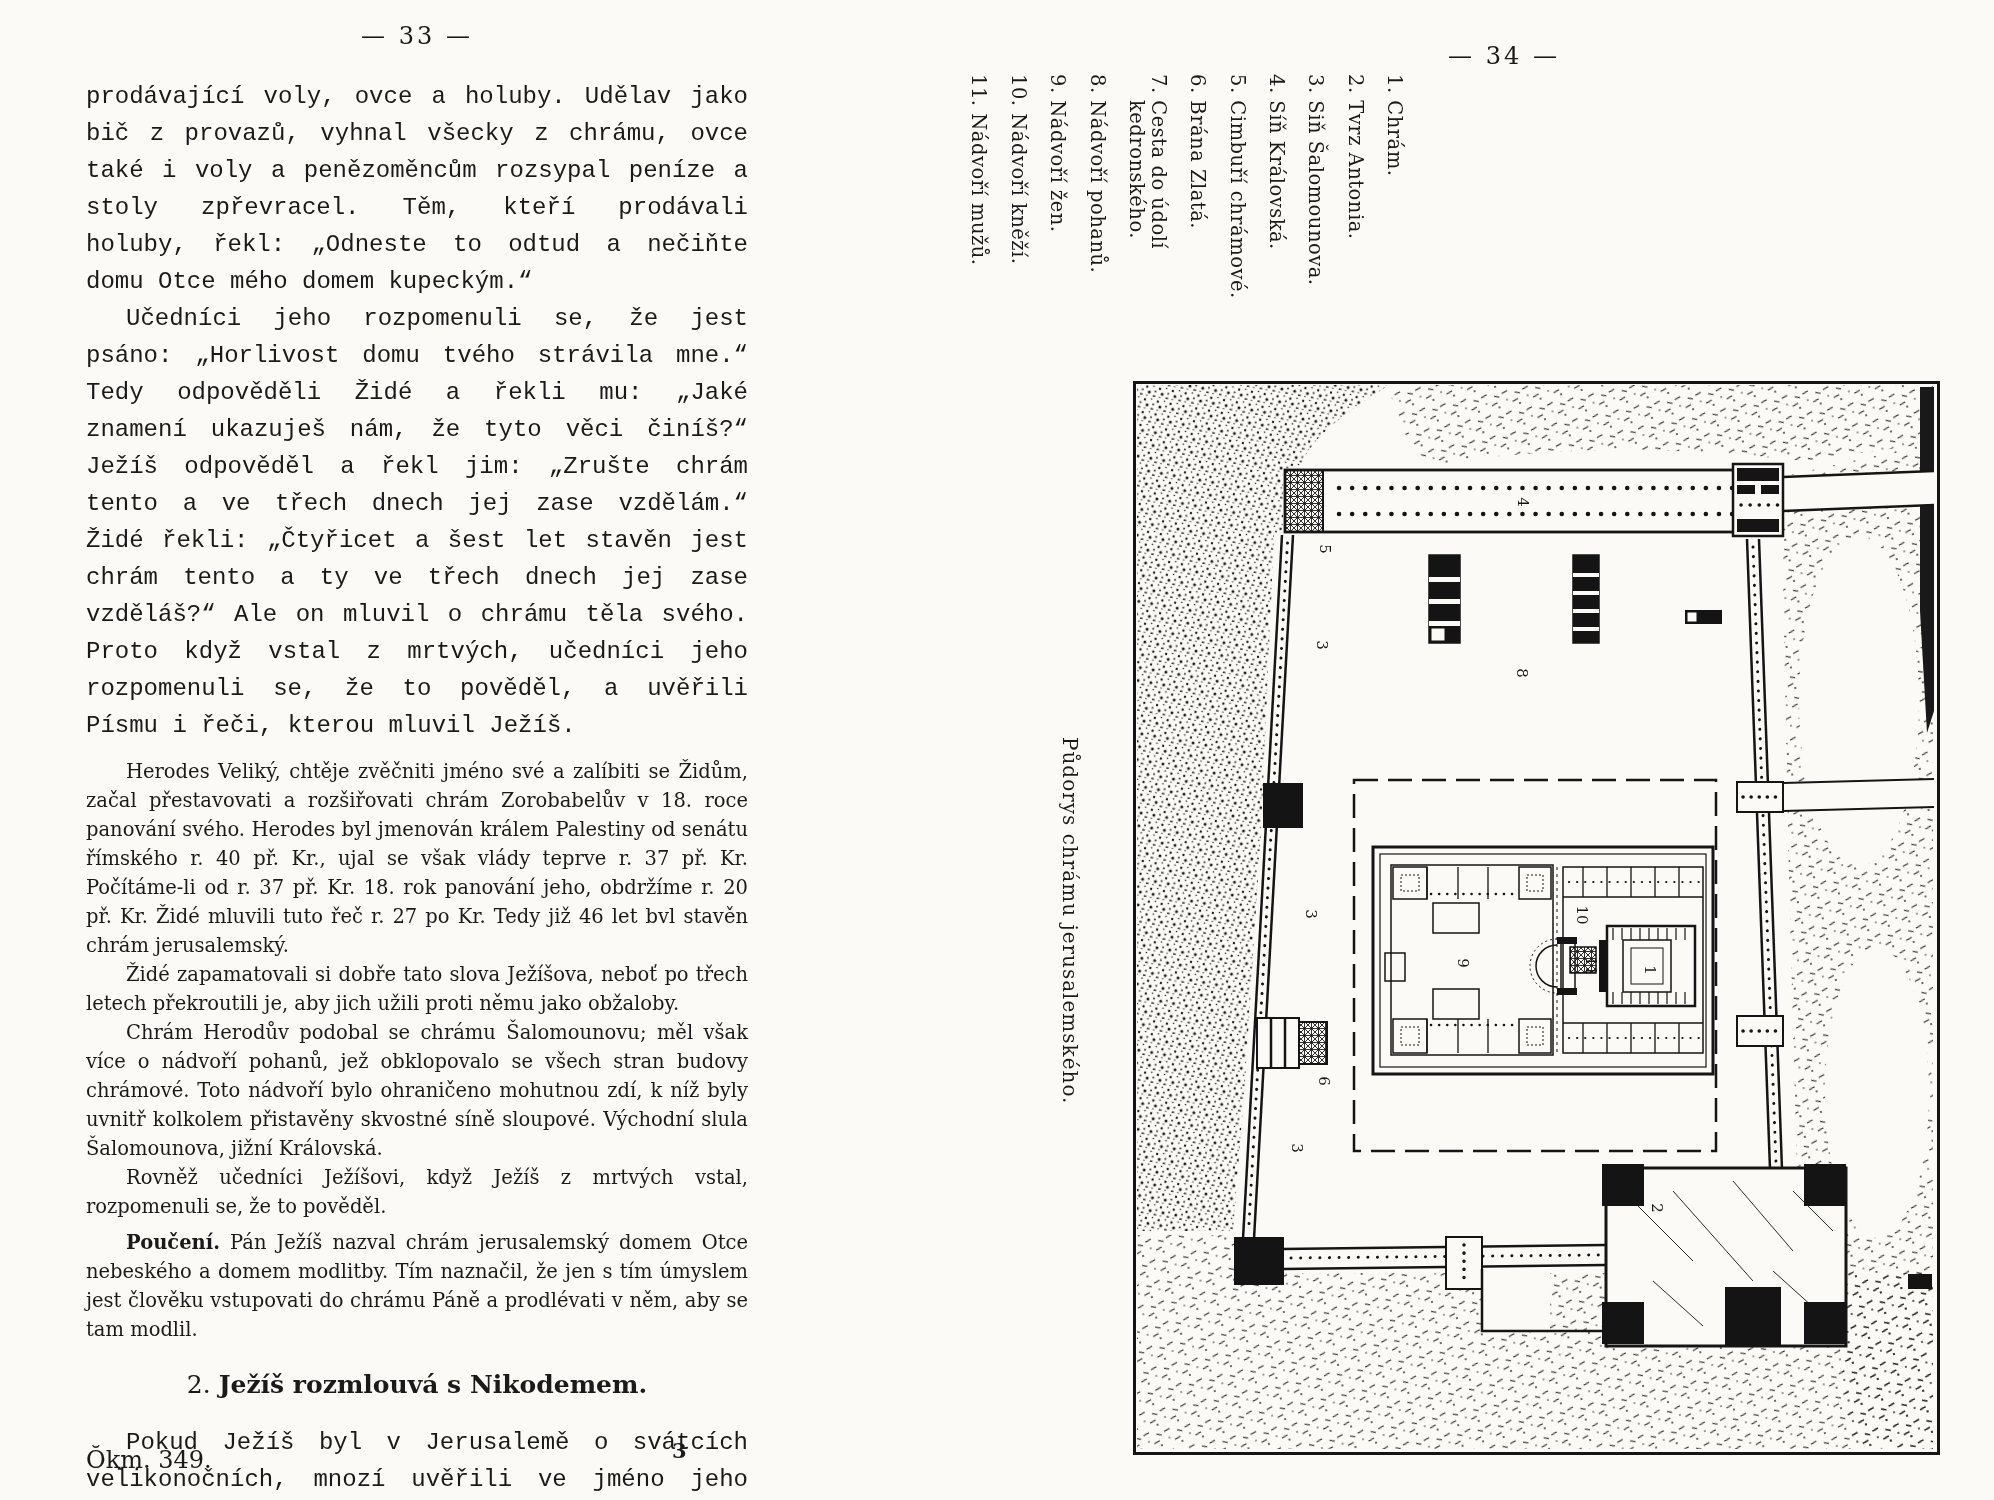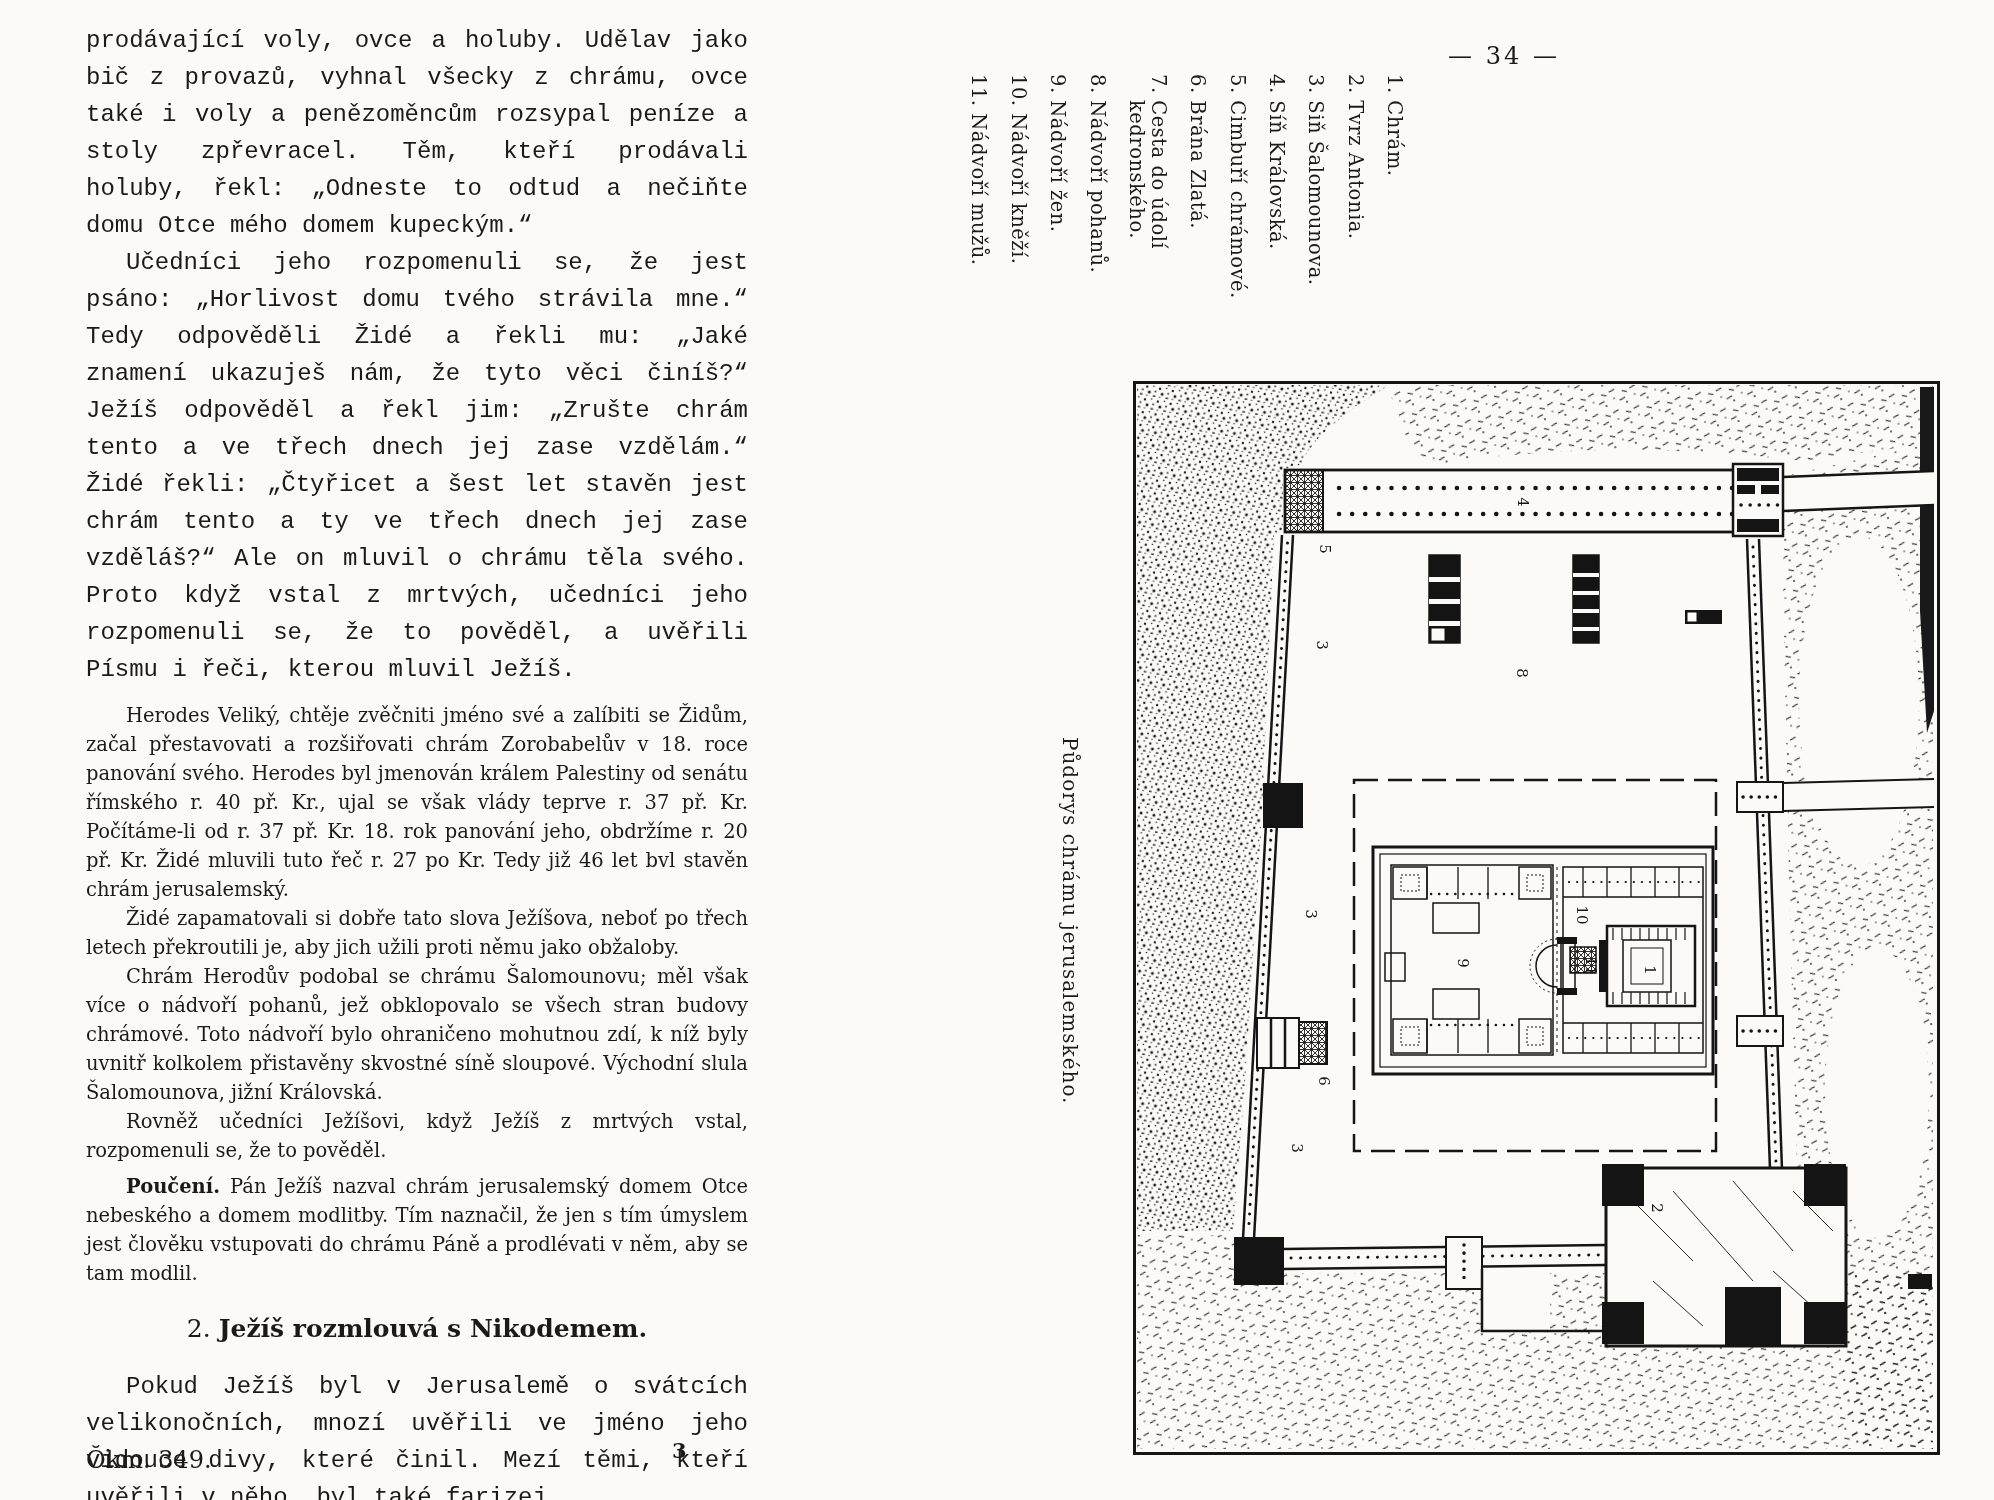--- a/index.html
+++ b/index.html
@@ -40,20 +40,21 @@
     position:absolute;left:1058px;top:737px;
     writing-mode:vertical-rl;font-size:20px;letter-spacing:1px;white-space:nowrap;
   }
   .plan-wrap{position:absolute;left:1133px;top:381px;width:807px;height:1074px;}
   svg text.plbl{font-family:"DejaVu Serif","Liberation Serif",serif;font-size:15px;fill:#151515;}
 </style>
 </head>
 <body>
 
 <div class="left-page">
+  <p class="page-hdr">— 33 —</p>
 
   <div class="main-text">
     <p>prodávající voly, ovce a holuby. Udělav jako bič z provazů, vyhnal všecky z chrámu, ovce také i voly a penězoměncům rozsypal peníze a stoly zpřevracel. Těm, kteří prodávali holuby, řekl: „Odneste to odtud a nečiňte domu Otce mého domem kupeckým.“</p>
     <p class="indent">Učedníci jeho rozpomenuli se, že jest psáno: „Horlivost domu tvého strávila mne.“ Tedy odpověděli Židé a řekli mu: „Jaké znamení ukazuješ nám, že tyto věci činíš?“ Ježíš odpověděl a řekl jim: „Zrušte chrám tento a ve třech dnech jej zase vzdělám.“ Židé řekli: „Čtyřicet a šest let stavěn jest chrám tento a ty ve třech dnech jej zase vzděláš?“ Ale on mluvil o chrámu těla svého. Proto když vstal z mrtvých, učedníci jeho rozpomenuli se, že to pověděl, a uvěřili Písmu i řeči, kterou mluvil Ježíš.</p>
   </div>
 
   <div class="notes">
     <p>Herodes Veliký, chtěje zvěčniti jméno své a zalíbiti se Židům, začal přestavovati a rozšiřovati chrám Zorobabelův v 18. roce panování svého. Herodes byl jmenován králem Palestiny od senátu římského r. 40 př. Kr., ujal se však vlády teprve r. 37 př. Kr. Počítáme-li od r. 37 př. Kr. 18. rok panování jeho, obdržíme r. 20 př. Kr. Židé mluvili tuto řeč r. 27 po Kr. Tedy již 46 let bvl stavěn chrám jerusalemský.</p>
     <p>Židé zapamatovali si dobře tato slova Ježíšova, neboť po třech letech překroutili je, aby jich užili proti němu jako obžaloby.</p>
     <p>Chrám Herodův podobal se chrámu Šalomounovu; měl však více o nádvoří pohanů, jež obklopovalo se všech stran budovy chrámové. Toto nádvoří bylo ohraničeno mohutnou zdí, k níž byly uvnitř kolkolem přistavěny skvostné síně sloupové. Východní slula Šalomounova, jižní Královská.</p>

